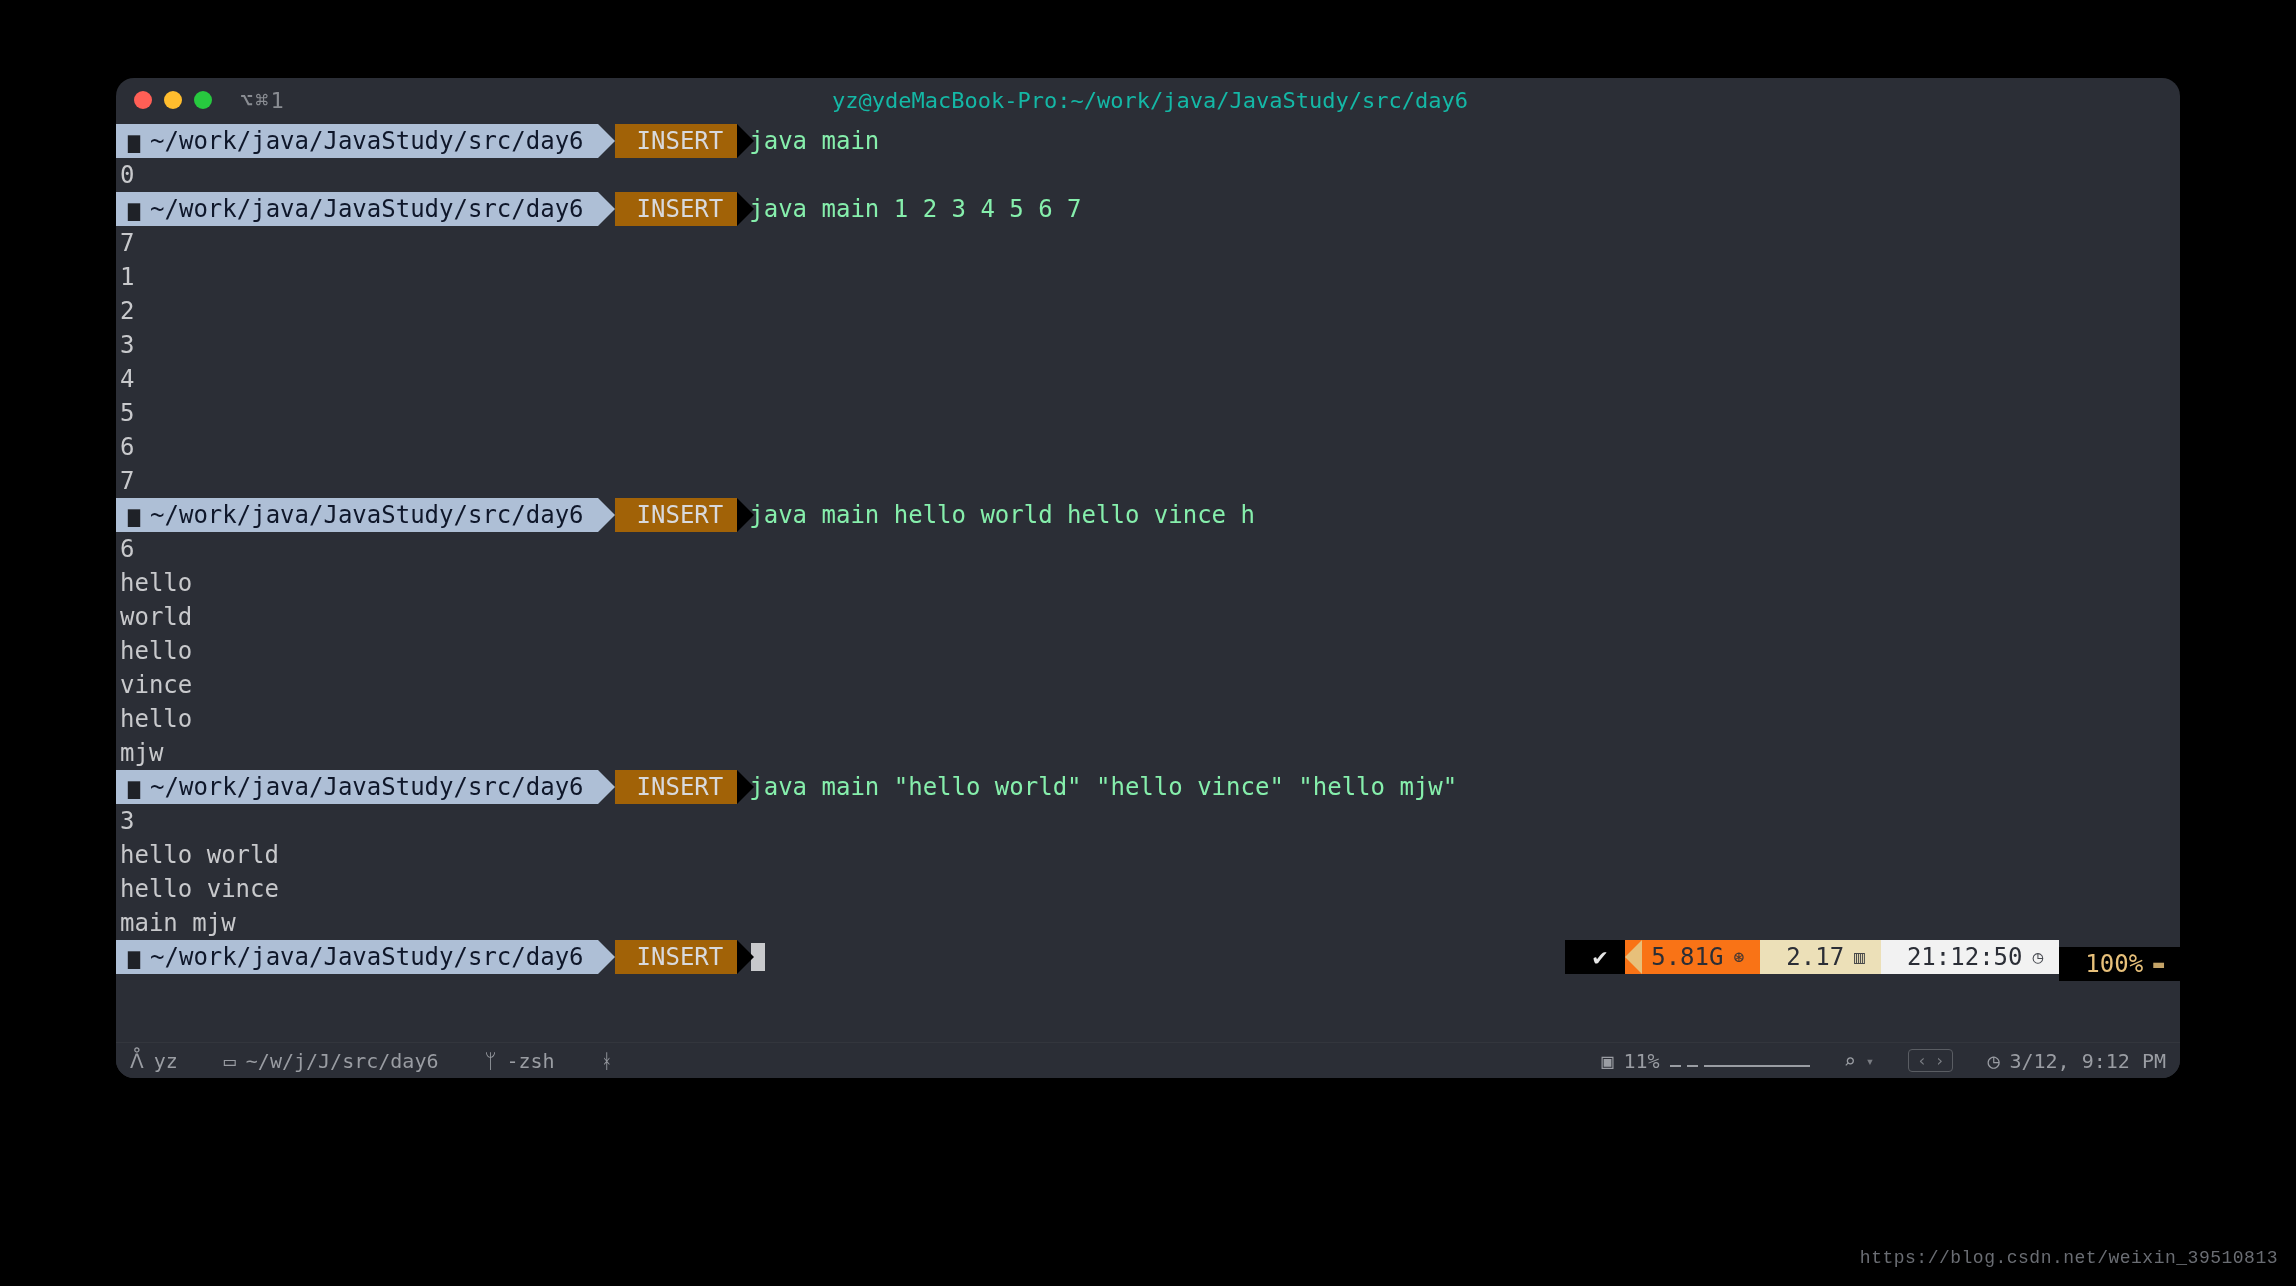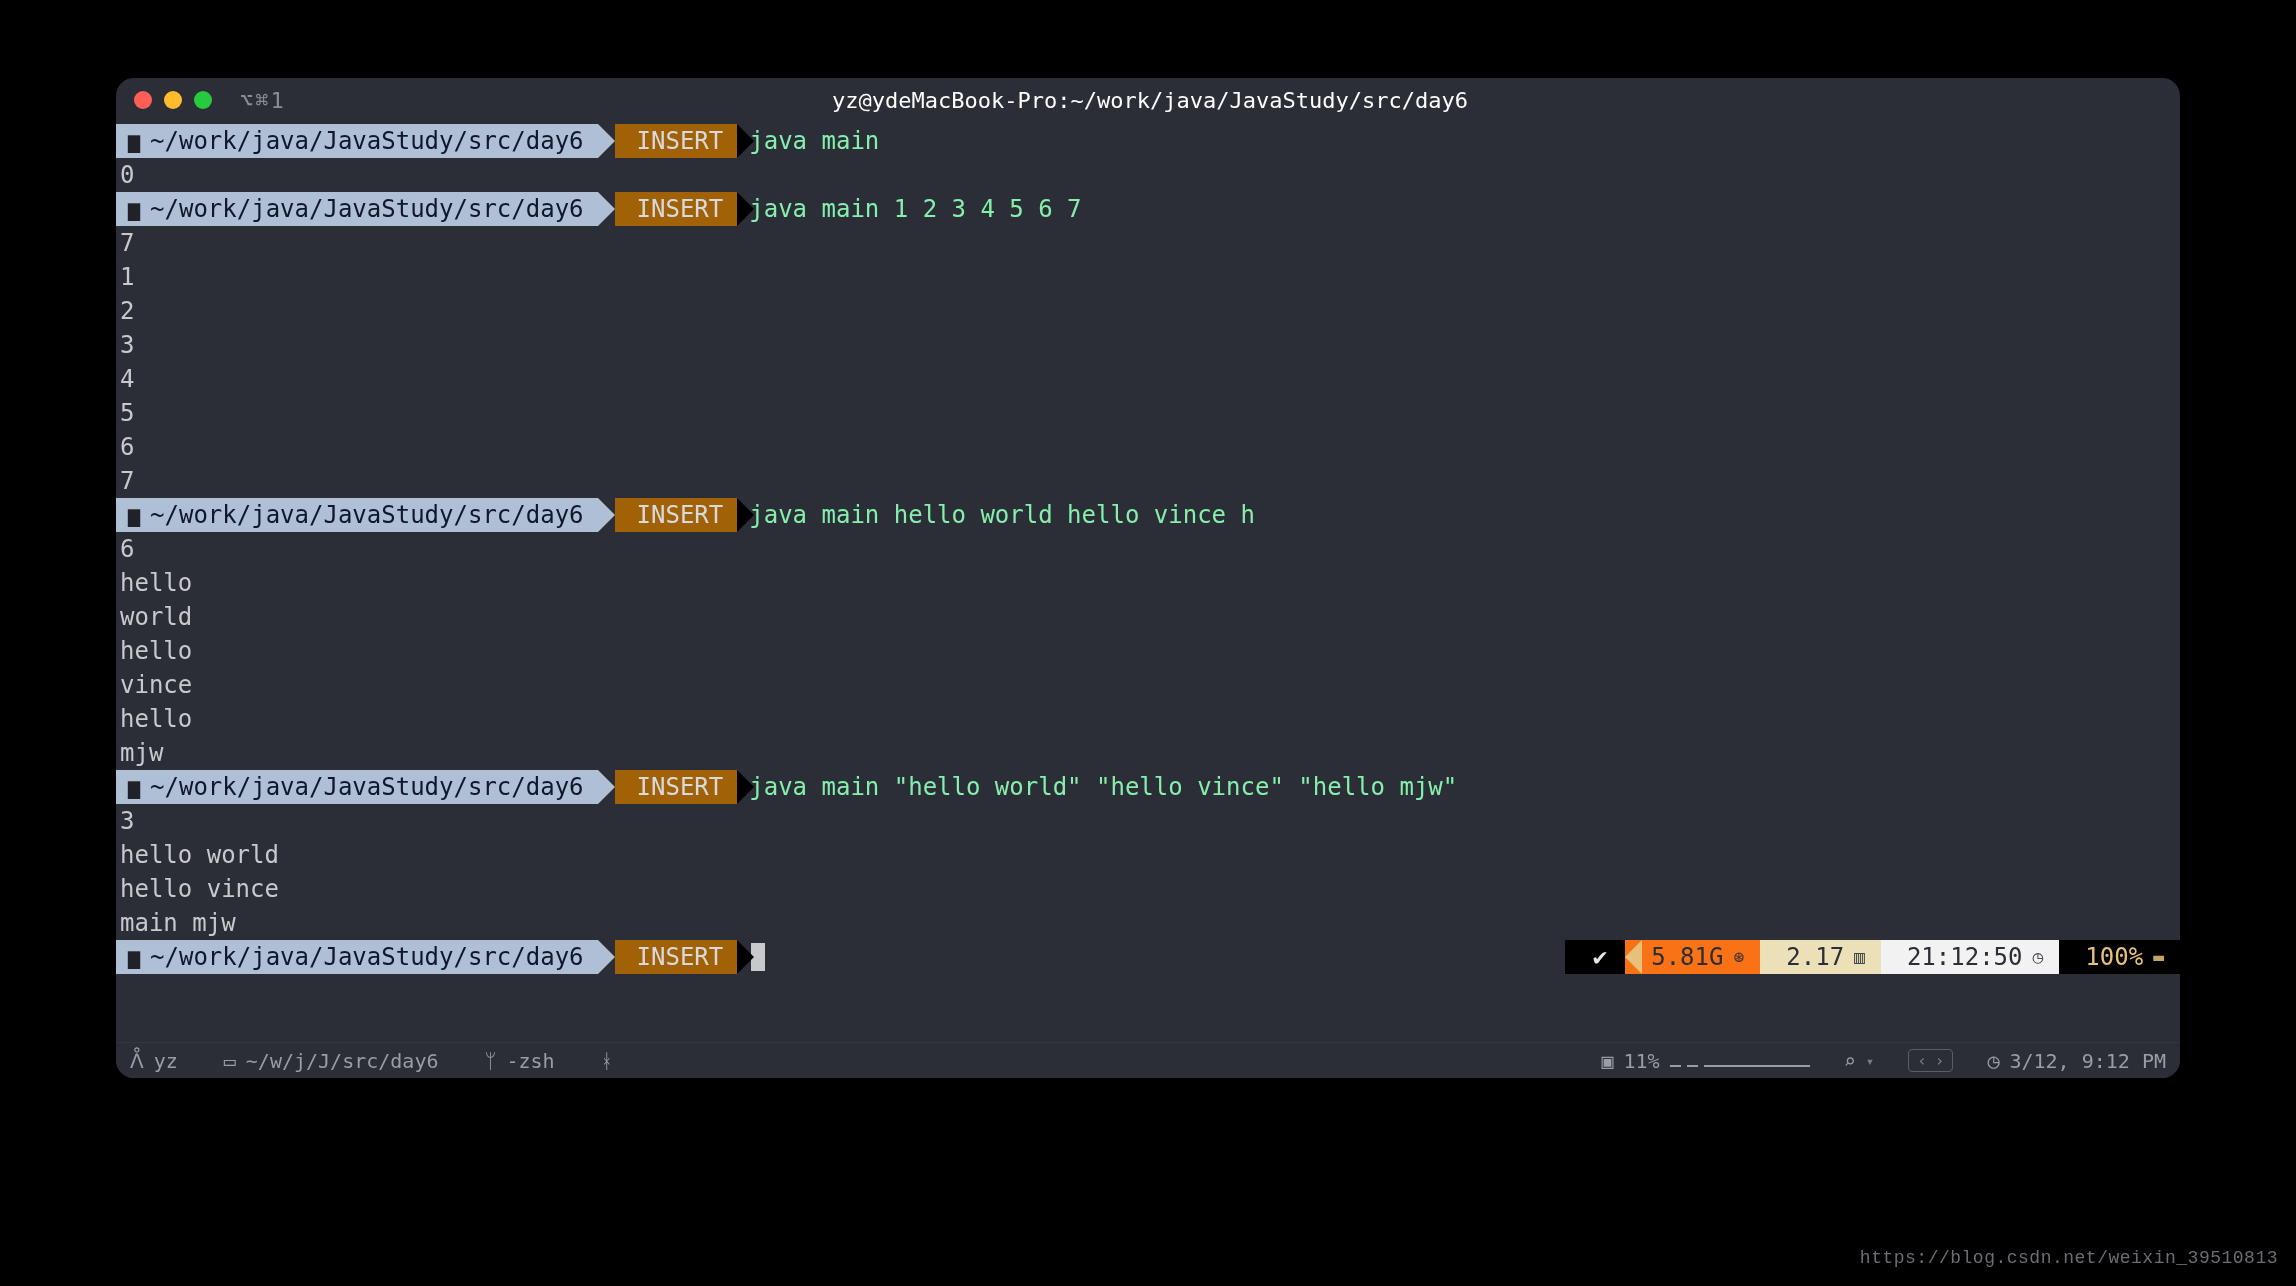--- a/index.html
+++ b/index.html
@@ -37,21 +37,21 @@
   .traffic-lights { display: flex; gap: 12px; align-items: center; }
   .light { width: 18px; height: 18px; border-radius: 50%; }
   .light.red { background: #ff5f56; }
   .light.yellow { background: #ffbd2e; }
   .light.green { background: #27c93f; }
   .tab-indicator { margin-left: 28px; color: #8a8d93; font-size: 22px; letter-spacing: 2px; }
   .title-text {
     position: absolute;
     left: 4px; right: 0;
     text-align: center;
-    color: #ffffff;
+    color: #14b8a6;
     font-size: 22px;
     pointer-events: none;
   }
   .term-body {
     flex: 1;
     padding: 2px 0 0 0;
     color: #c8c9cc;
     font-size: 24px;
     line-height: 34px;
     overflow: hidden;
@@ -138,21 +138,21 @@
   }
   .rseg-lead {
     background: #000;
     --bg: #000;
     color: #e6e6e6;
     padding: 0 18px 0 28px;
   }
   .rseg-mem { background: #f97316; --bg: #e7c07a; color: #2b2e36; }
   .rseg-load { background: #ece0b8; --bg: #ece0b8; color: #2b2e36; }
   .rseg-time { background: #f2f2f2; --bg: #f2f2f2; color: #2b2e36; }
-  .rseg-batt { background: #000; --bg: #000; color: #e7c07a; }
+  .rseg-batt { background: #000; --bg: #000; color: #e7c07a; margin-top: 7px; }
   .status-icon { margin-left: 10px; font-size: 18px; opacity: 0.85; }
   
   .statusbar {
     height: 36px;
     background: #2b2e36;
     border-top: 1px solid rgba(255,255,255,0.04);
     display: flex;
     align-items: center;
     color: #9a9da3;
     font-size: 20px;

